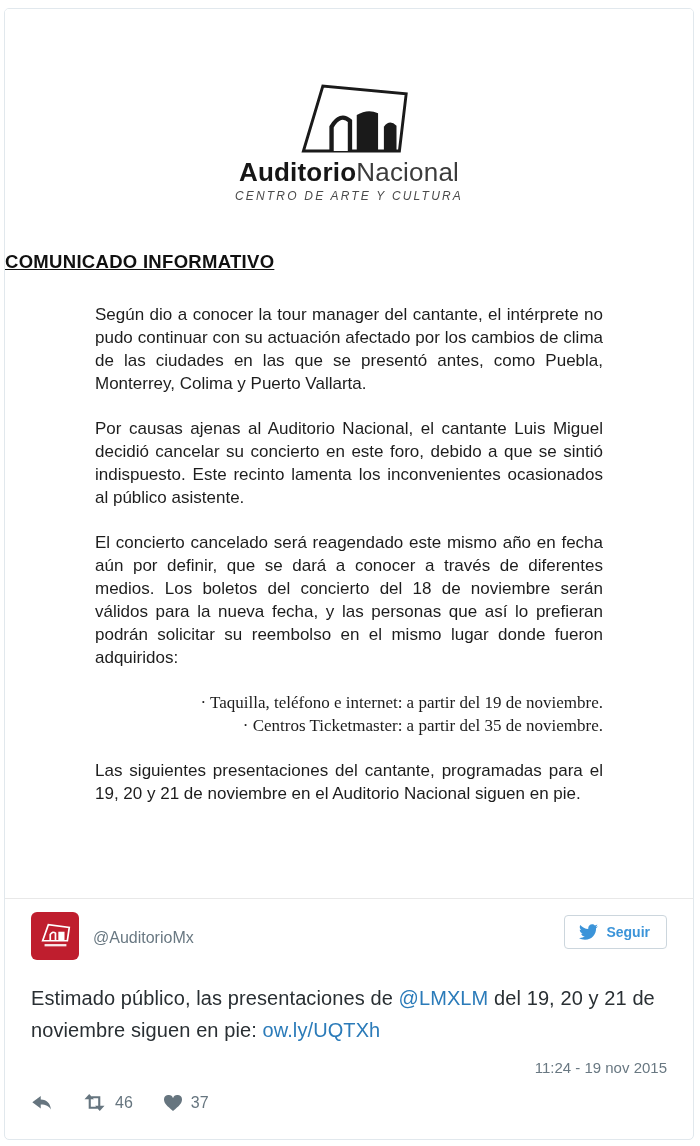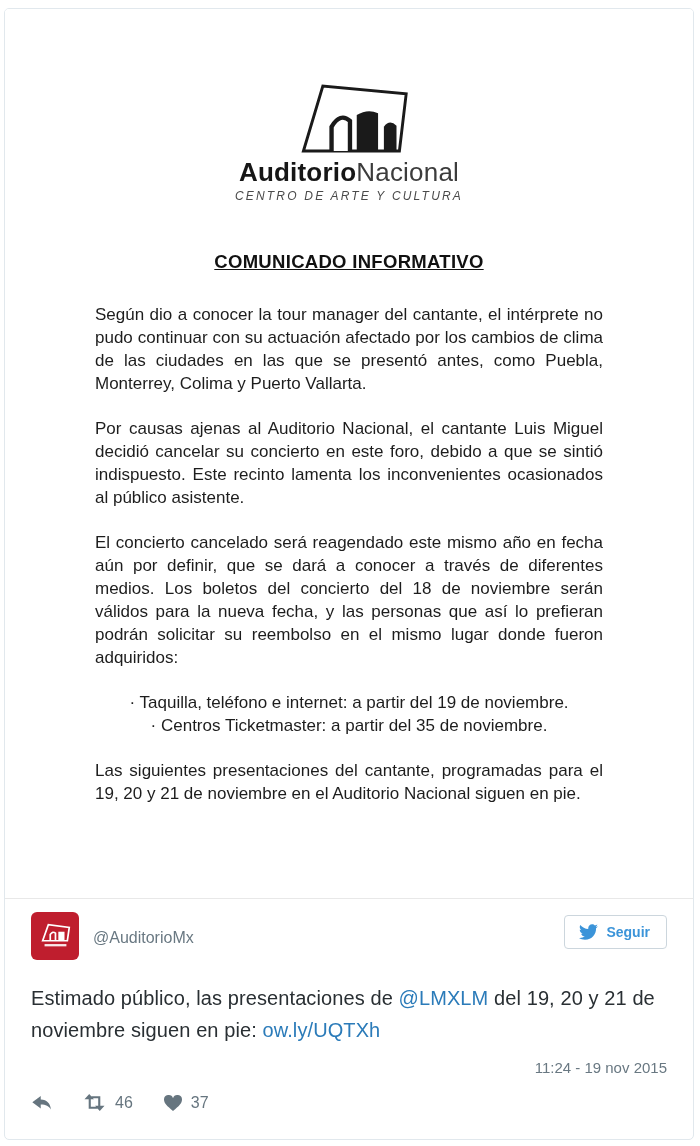--- a/index.html
+++ b/index.html
@@ -44,36 +44,36 @@
   .doc-brand .regular { font-weight: normal; color: #3c3c3c; }
   .doc-tagline {
     font-size: 12px;
     font-style: italic;
     letter-spacing: 2.2px;
     color: #4a4a4a;
     margin-top: 3px;
   }
   .doc-heading {
     margin-top: 48px;
-    text-align: center;
+    text-align: left;
     font-size: 18.5px;
     font-weight: bold;
     letter-spacing: 0.3px;
     color: #111;
     text-decoration: underline;
   }
   .doc-body {
     width: 508px;
     margin: 30px auto 0 auto;
     font-size: 17px;
     line-height: 23px;
     color: #1d1d1d;
   }
   .doc-body p { text-align: justify; margin-bottom: 22px; }
-  .doc-body .bullet { text-align: center; margin-bottom: 0; }
+  .doc-body .bullet { text-align: right; margin-bottom: 0; font-family: Liberation Serif, serif; }
   .doc-body .bullets { margin-bottom: 22px; }
 
   
   .tweet-footer { padding: 13px 26px 0 26px; }
   .tweet-header { display: flex; align-items: flex-start; }
   .avatar {
     width: 48px; height: 48px;
     border-radius: 6px;
     background: #bf1e2e;
     display: flex; flex-direction: column;

